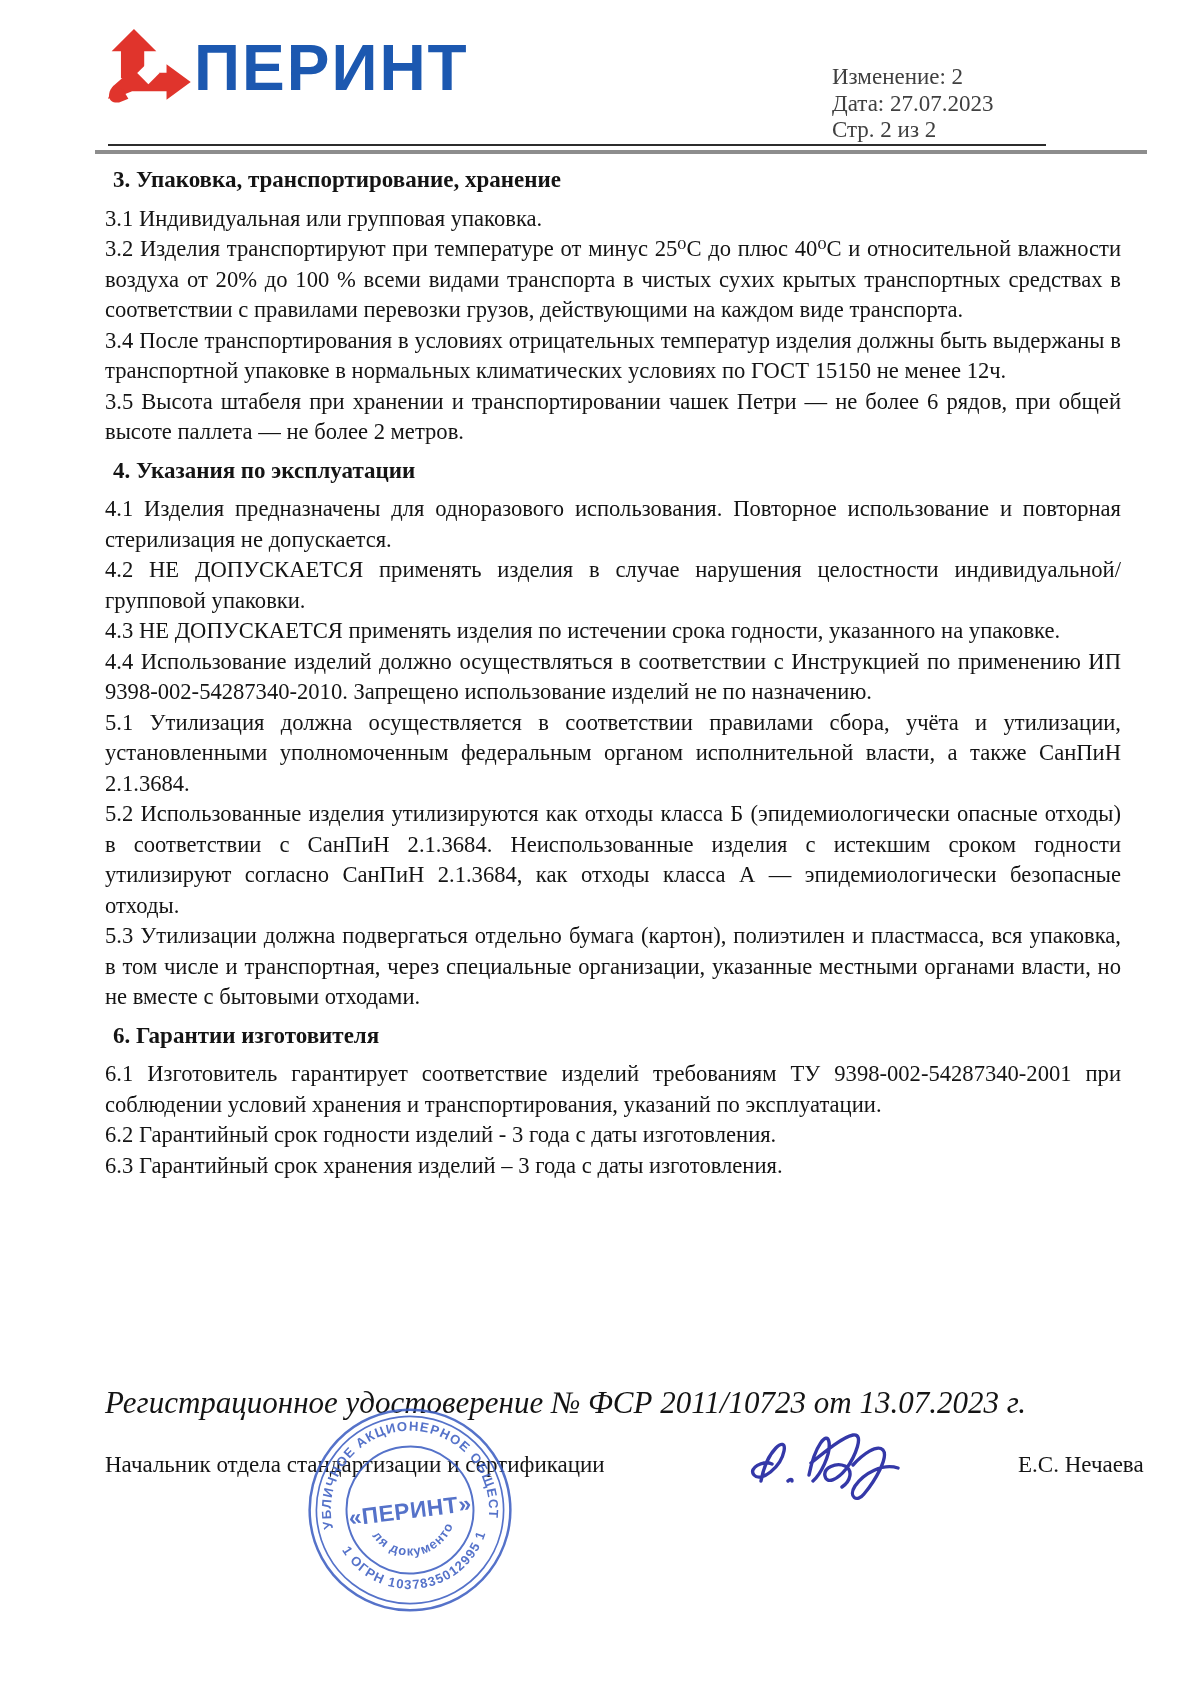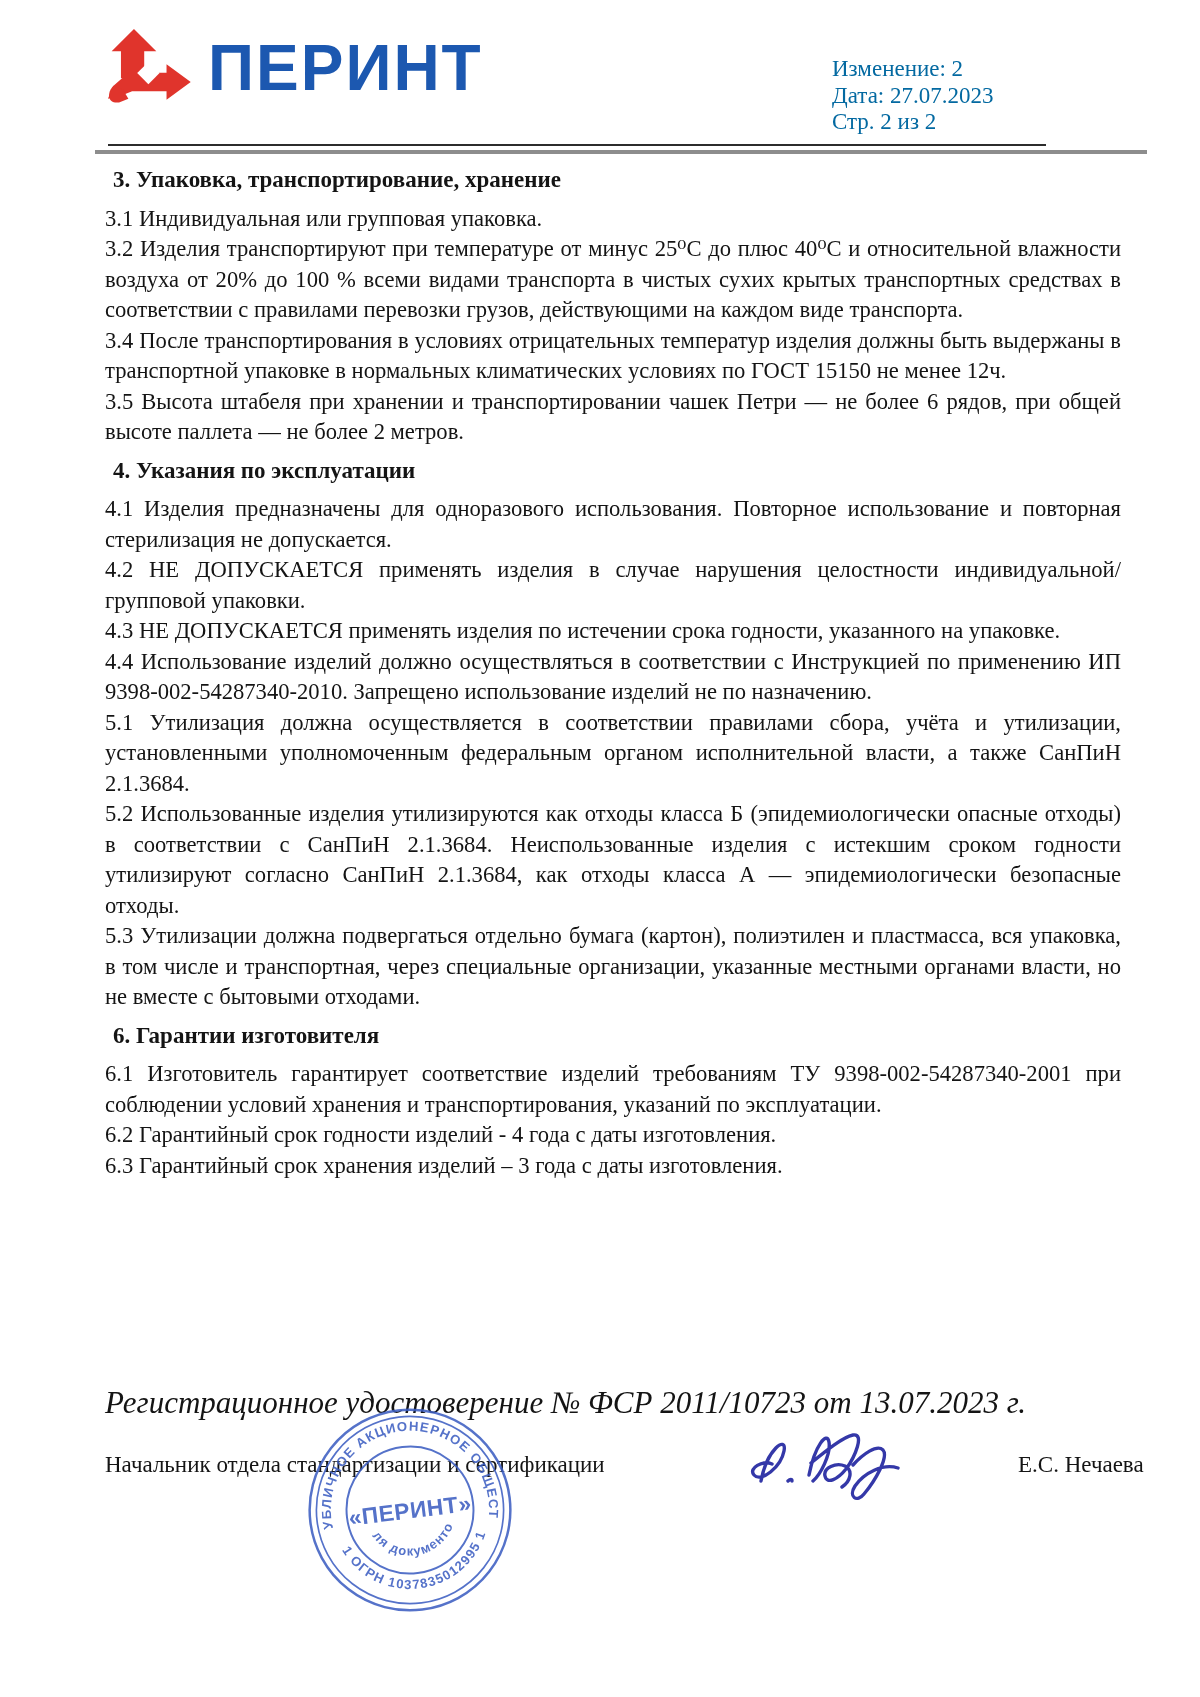--- a/index.html
+++ b/index.html
@@ -1,24 +1,24 @@
 <!DOCTYPE html>
 <html lang="ru"><head>
 <meta charset="utf-8">
 <style>
   html,body{margin:0;padding:0;background:#ffffff;}
   .page{position:relative;width:1200px;height:1697px;background:#ffffff;overflow:hidden;
         font-family:"Liberation Serif","DejaVu Serif",serif;color:#141414;}
 
   
-  .logo-wrap{position:absolute;left:100px;top:28px;display:flex;align-items:flex-start;gap:14px;}
+  .logo-wrap{position:absolute;left:100px;top:28px;display:flex;align-items:flex-start;}
   .logo-icon{width:94px;height:80px;}
   .logo-text{font-family:"Liberation Sans","DejaVu Sans",sans-serif;font-weight:700;
              font-size:64px;line-height:80px;color:#1c58b0;letter-spacing:2px;}
-  .hdr-right{position:absolute;left:832px;top:56px;font-size:23px;line-height:26.5px;color:#0369a1;}
+  .hdr-right{position:absolute;left:832px;top:64px;font-size:23px;line-height:26.5px;color:#404040;}
   .rule-thin{position:absolute;left:108px;top:144px;width:938px;height:0;border-top:2px solid #2c2c2c;}
   .rule-gray{position:absolute;left:95px;top:150px;width:1052px;height:0;border-top:4px solid #8d8d8d;}
 
   
   .content{position:absolute;left:105px;top:157px;width:1016px;
            font-size:22.6px;line-height:30.5px;}
   .content h2{margin:8px;font-size:23px;line-height:30.5px;font-weight:700;}
   .content p{margin:0;text-align:justify;}
 
   
@@ -82,21 +82,21 @@
 
     <section>
       <p>5.1 Утилизация должна осуществляется в соответствии правилами сбора, учёта и утилизации, установленными уполномоченным федеральным органом исполнительной власти, а также СанПиН 2.1.3684.</p>
       <p>5.2 Использованные изделия утилизируются как отходы класса Б (эпидемиологически опасные отходы) в соответствии с СанПиН 2.1.3684. Неиспользованные изделия с истекшим сроком годности утилизируют согласно СанПиН 2.1.3684, как отходы класса А — эпидемиологически безопасные отходы.</p>
       <p>5.3 Утилизации должна подвергаться отдельно бумага (картон), полиэтилен и пластмасса, вся упаковка, в том числе и транспортная, через специальные организации, указанные местными органами власти, но не вместе с бытовыми отходами.</p>
     </section>
 
     <section>
       <h2>6. Гарантии изготовителя</h2>
       <p>6.1 Изготовитель  гарантирует соответствие изделий требованиям ТУ 9398-002-54287340-2001 при соблюдении  условий хранения и транспортирования, указаний по эксплуатации.</p>
-      <p>6.2 Гарантийный срок годности изделий -  4 года с даты изготовления.</p>
+      <p>6.2 Гарантийный срок годности изделий -  3 года с даты изготовления.</p>
       <p>6.3 Гарантийный срок хранения изделий – 3 года с даты изготовления.</p>
     </section>
   </div>
 
   <div class="registration">Регистрационное удостоверение № ФСР 2011/10723 от 13.07.2023 г.</div>
 
   <div class="sign-title">Начальник отдела стандартизации и сертификации</div>
   <div class="sign-name">Е.С. Нечаева</div>
 
   <svg class="signature" viewBox="0 0 224 110">

